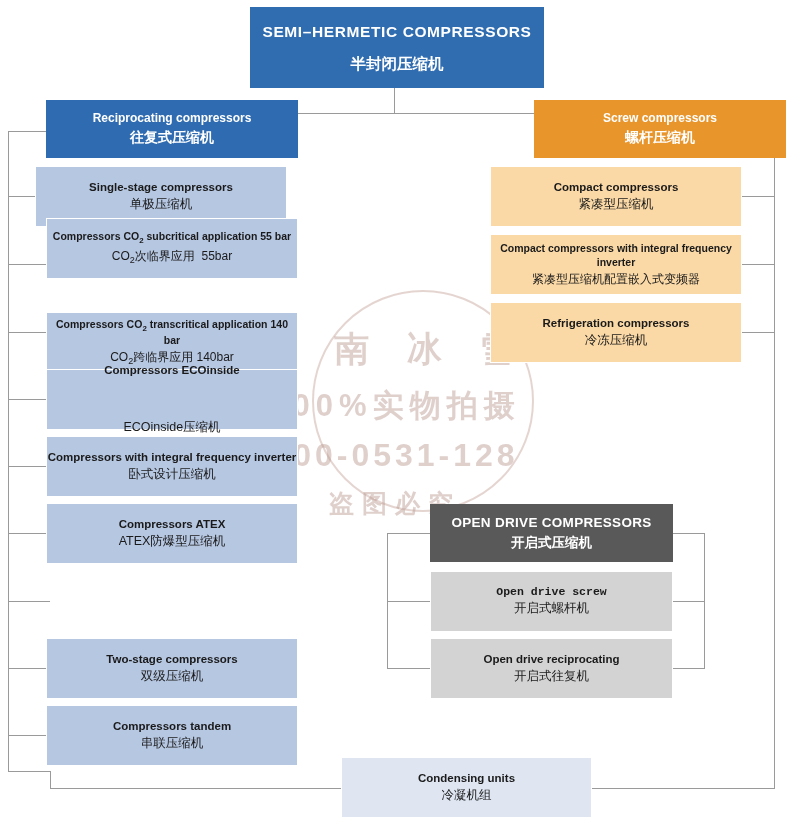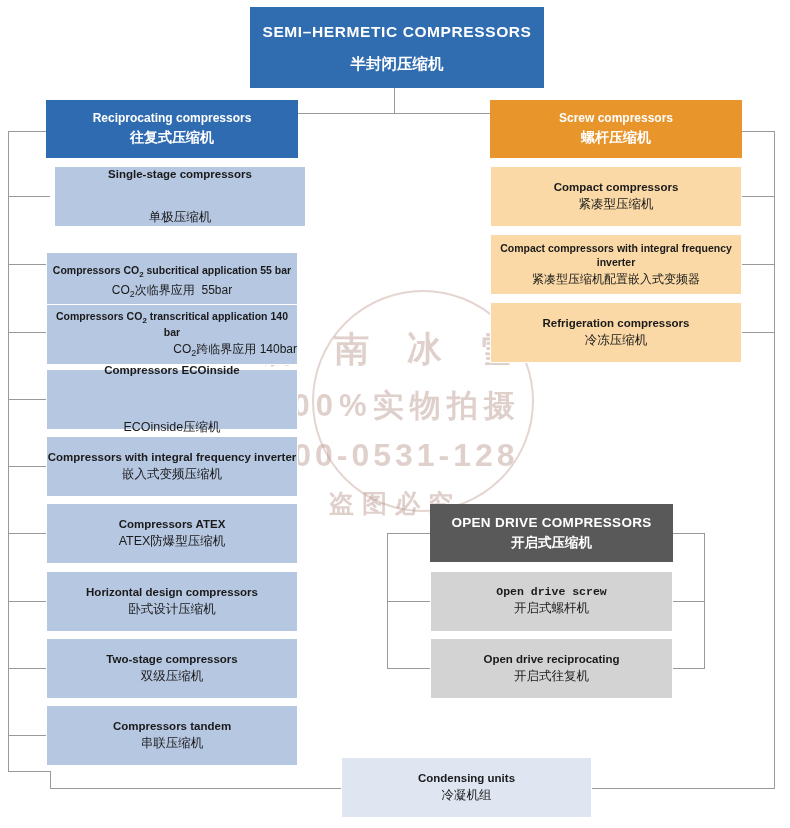--- a/index.html
+++ b/index.html
@@ -85,20 +85,21 @@
     background: #2f6cb0;
     color: #ffffff;
   }
   .header-blue2 {
     background: #2e6bb0;
     color: #ffffff;
   }
   .header-orange {
     background: #e8952c;
     color: #ffffff;
+    margin-left: 44px;
   }
   .header-dark {
     background: #595959;
     color: #ffffff;
   }
   .cell-blue {
     background: #b6c7e2;
     color: #1a1a1a;
     border: 1px solid #ffffff;
   }
@@ -194,54 +195,50 @@
   <div class="node header-blue t-root" style="left:250px; top:7px; width:294px; height:81px;">
     <span class="en">SEMI–HERMETIC COMPRESSORS</span>
     <span class="cn">半封闭压缩机</span>
   </div>
 
   <div class="node header-blue2 t-head" style="left:46px; top:100px; width:252px; height:58px;">
     <span class="en">Reciprocating compressors</span>
     <span class="cn">往复式压缩机</span>
   </div>
 
-  <div class="node cell-blue t-item" style="left:54px; top:166px; width:252px; height:61px;justify-content:space-between;">
+  <div class="node cell-blue t-item" style="left:35px; top:166px; width:252px; height:61px;">
     <span class="en">Single-stage compressors</span>
     <span class="cn">单极压缩机</span>
   </div>
 
-  <div class="node cell-blue t-item-sm" style="left:46px; top:252px; width:252px; height:61px;">
+  <div class="node cell-blue t-item-sm" style="left:46px; top:218px; width:252px; height:61px;">
     <span class="en">Compressors CO<sub>2</sub> subcritical application 55 bar</span>
     <span class="cn">CO<sub>2</sub>次临界应用&nbsp; 55bar</span>
   </div>
 
-  <div class="node cell-blue t-item-sm" style="left:46px; top:304px; width:252px; height:61px;align-items:flex-end;">
+  <div class="node cell-blue t-item-sm" style="left:46px; top:312px; width:252px; height:61px;">
     <span class="en">Compressors CO<sub>2</sub> transcritical application 140 bar</span>
     <span class="cn">CO<sub>2</sub>跨临界应用 140bar</span>
   </div>
 
   <div class="node cell-blue t-item" style="left:46px; top:369px; width:252px; height:61px;gap:40px;">
     <span class="en">Compressors ECOinside</span>
     <span class="cn">ECOinside压缩机</span>
   </div>
 
   <div class="node cell-blue t-item" style="left:46px; top:436px; width:252px; height:61px;">
     <span class="en">Compressors with integral frequency inverter</span>
-    <span class="cn">嵌入式变频压缩机</span>
+    <span class="cn">卧式设计压缩机</span>
   </div>
 
   <div class="node cell-blue t-item" style="left:46px; top:503px; width:252px; height:61px;">
     <span class="en">Compressors ATEX</span>
     <span class="cn">ATEX防爆型压缩机</span>
   </div>
 
-  <div class="node cell-blue t-item" style="left:46px; top:571px; width:252px; height:61px;">
-    <span class="en">Horizontal design compressors</span>
-    <span class="cn">卧式设计压缩机</span>
-  </div>
 
   <div class="node cell-blue t-item" style="left:46px; top:638px; width:252px; height:61px;">
     <span class="en">Two-stage compressors</span>
     <span class="cn">双级压缩机</span>
   </div>
 
   <div class="node cell-blue t-item" style="left:46px; top:705px; width:252px; height:61px;">
     <span class="en">Compressors tandem</span>
     <span class="cn">串联压缩机</span>
   </div>

